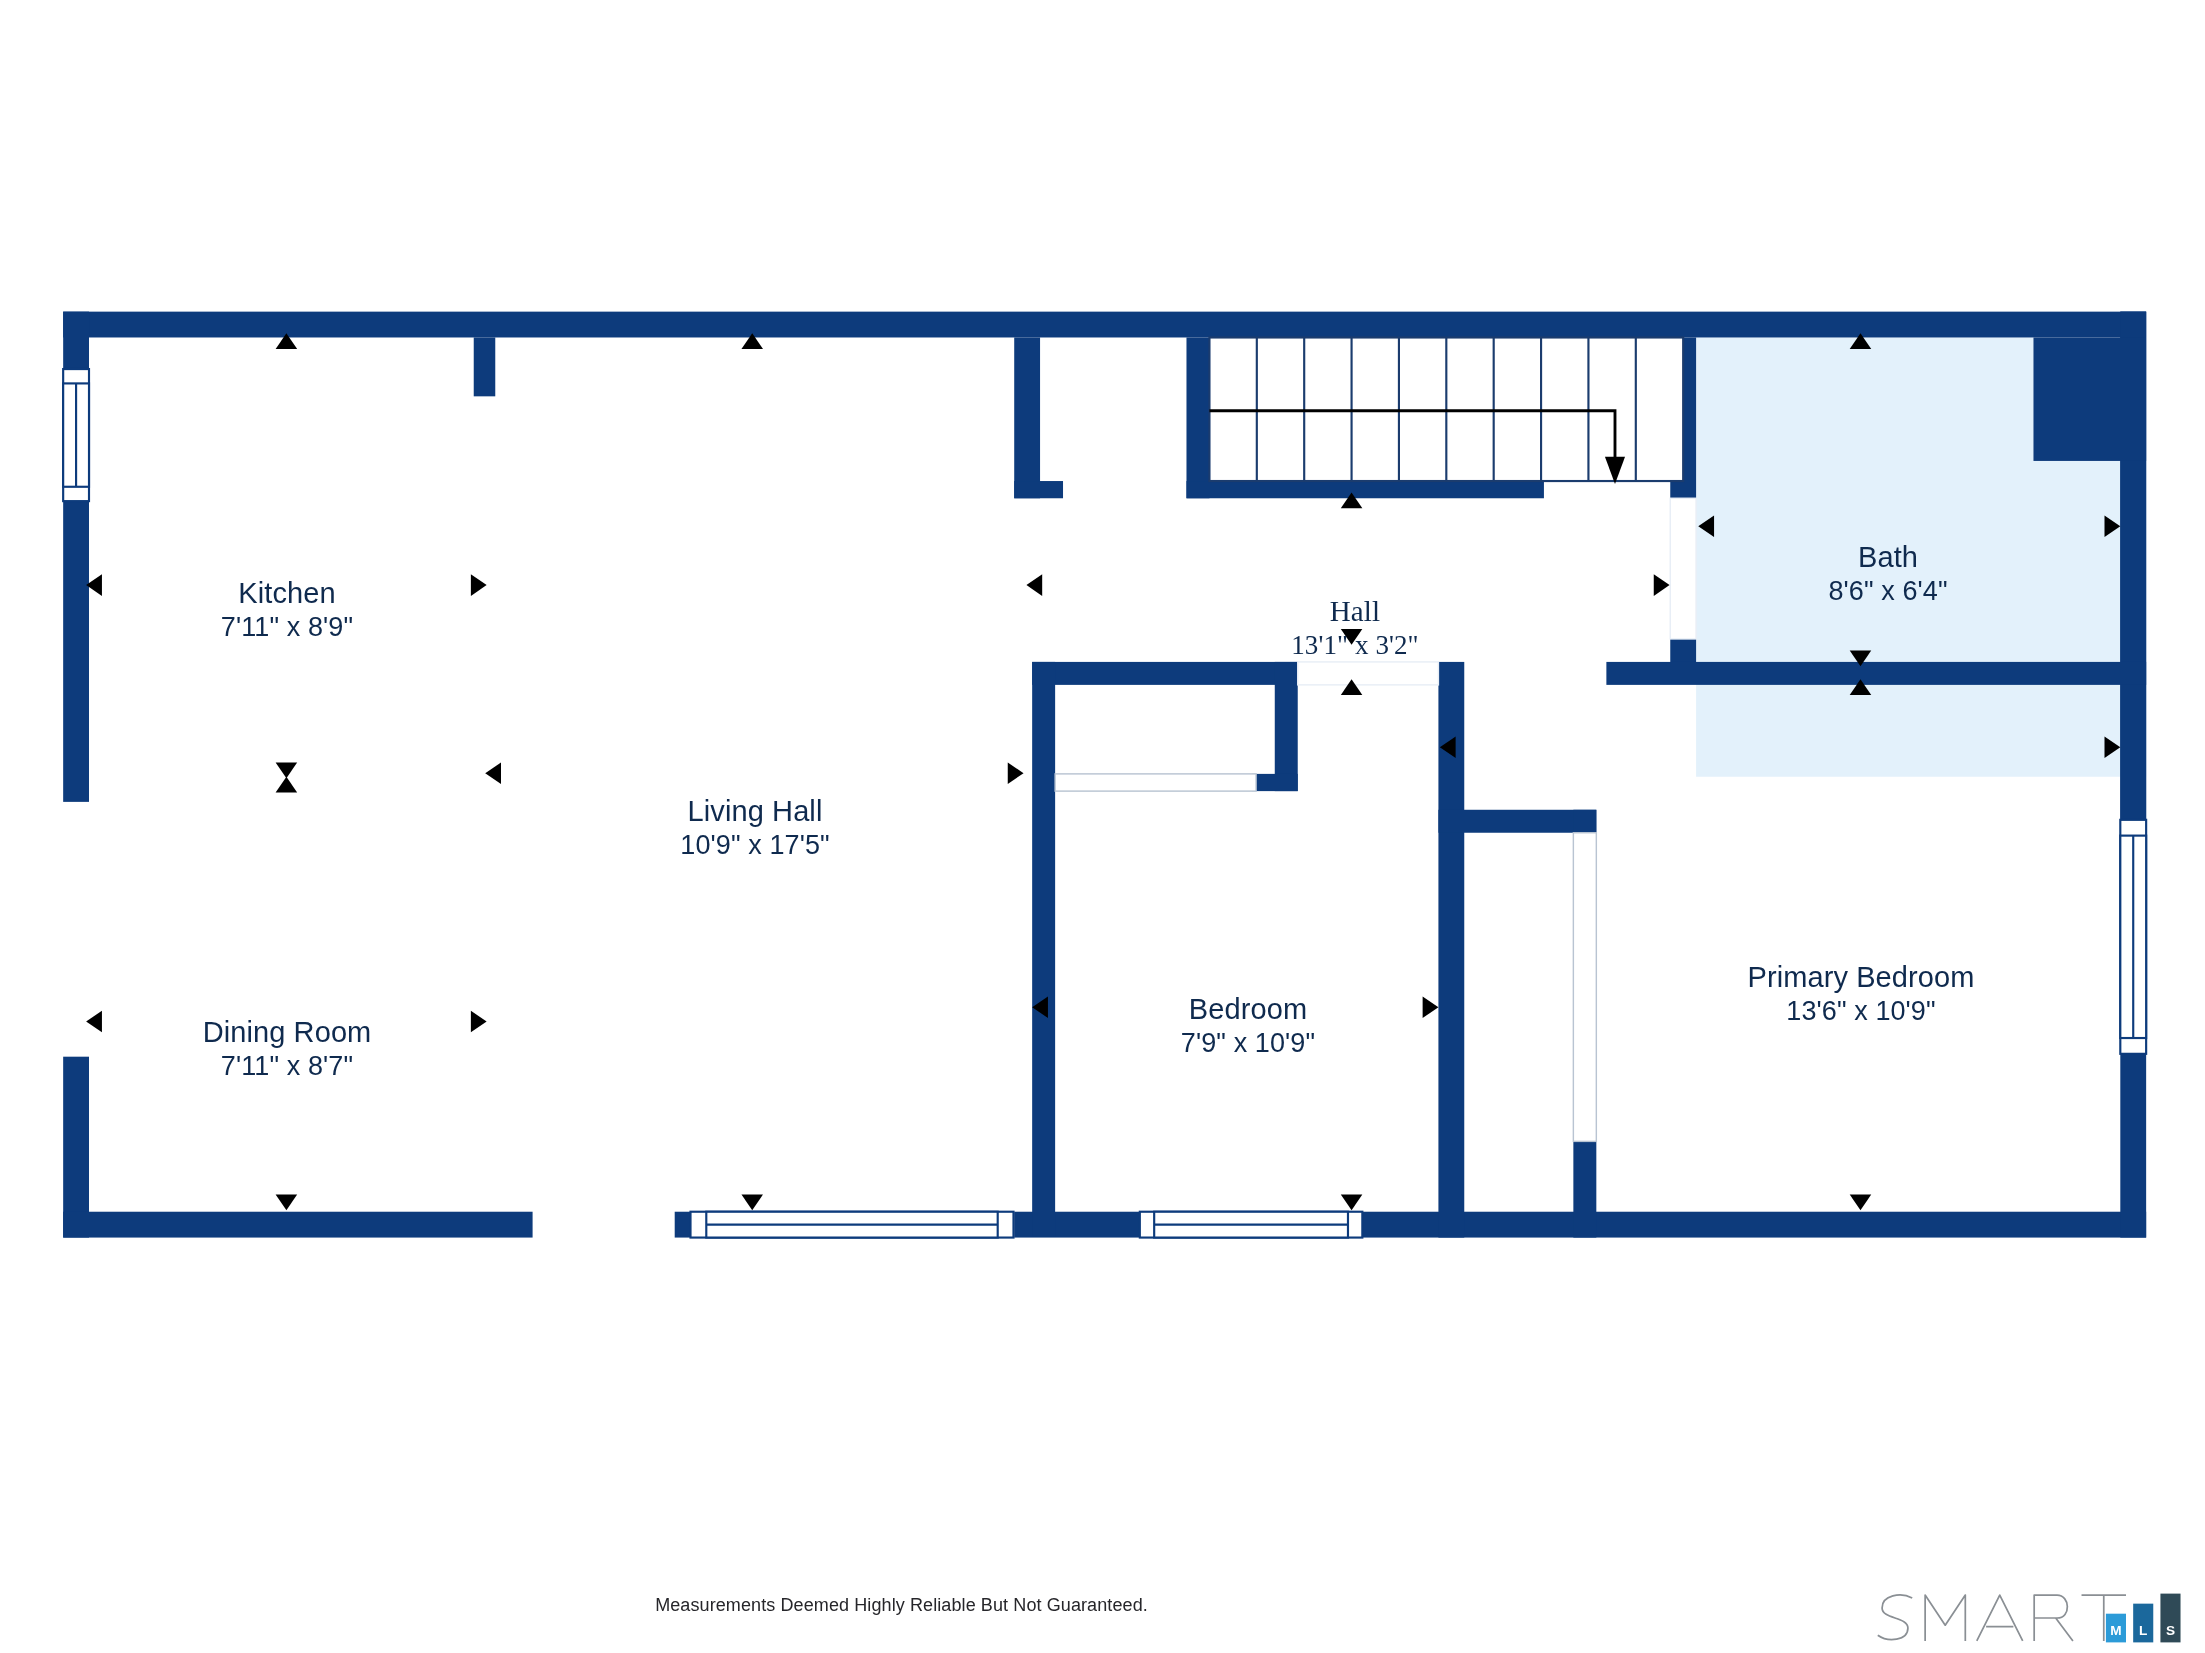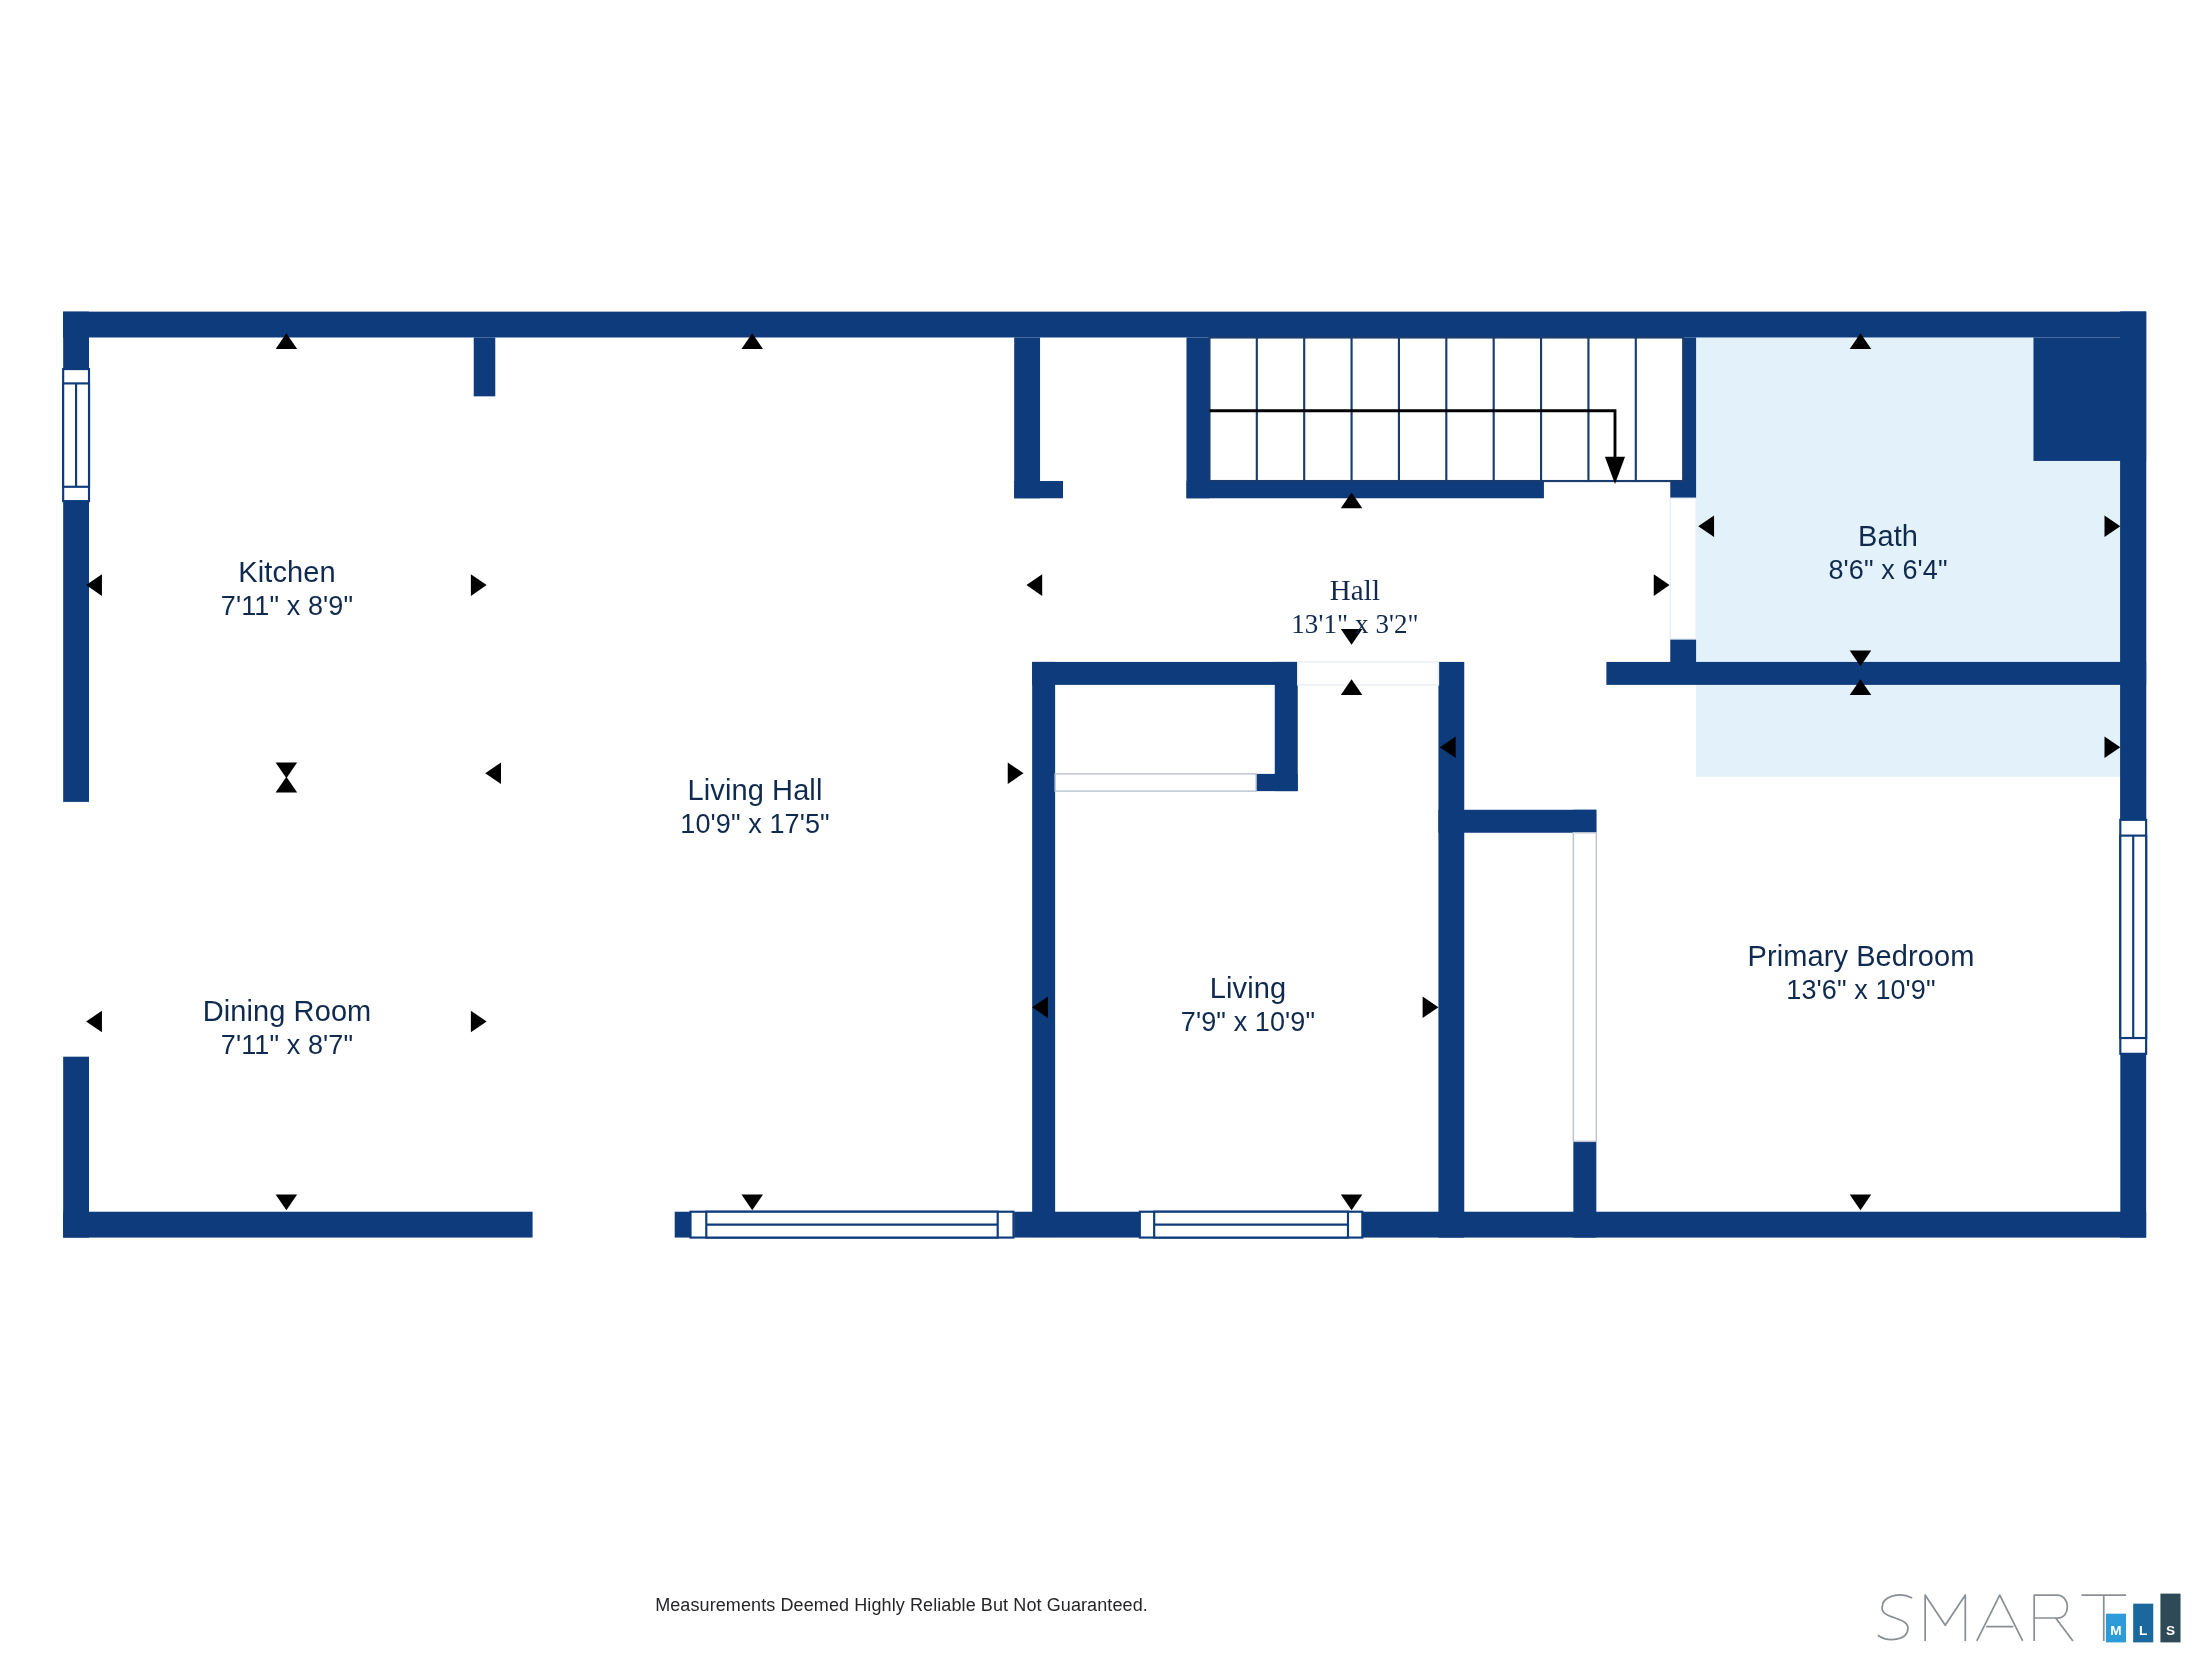--- a/index.html
+++ b/index.html
@@ -35,20 +35,21 @@
   
   .room-label {
     position: absolute;
     text-align: center;
     color: #0f2a4e;
     font-family: "Liberation Sans", sans-serif;
     line-height: 1.22;
     white-space: nowrap;
     pointer-events: none;
     transform: translate(-50%, -50%);
+    margin-top: 21px;
   }
   .room-label .rl-name {
     display: block;
     font-size: 29px;
     font-weight: 400;
     letter-spacing: 0.1px;
   }
   .room-label .rl-dims {
     display: block;
     font-size: 27px;
@@ -277,21 +278,21 @@
     <span class="rl-name">Hall</span>
     <span class="rl-dims">13'1" x 3'2"</span>
   </div>
 
   <div class="room-label" style="left:1888px; top:553px;">
     <span class="rl-name">Bath</span>
     <span class="rl-dims">8'6" x 6'4"</span>
   </div>
 
   <div class="room-label" style="left:1248px; top:1005px;">
-    <span class="rl-name">Living</span>
+    <span class="rl-name">Bedroom</span>
     <span class="rl-dims">7'9" x 10'9"</span>
   </div>
 
   <div class="room-label" style="left:1861px; top:973px;">
     <span class="rl-name">Primary Bedroom</span>
     <span class="rl-dims">13'6" x 10'9"</span>
   </div>
 
   <div id="footer-note">Measurements Deemed Highly Reliable But Not Guaranteed.</div>
 

